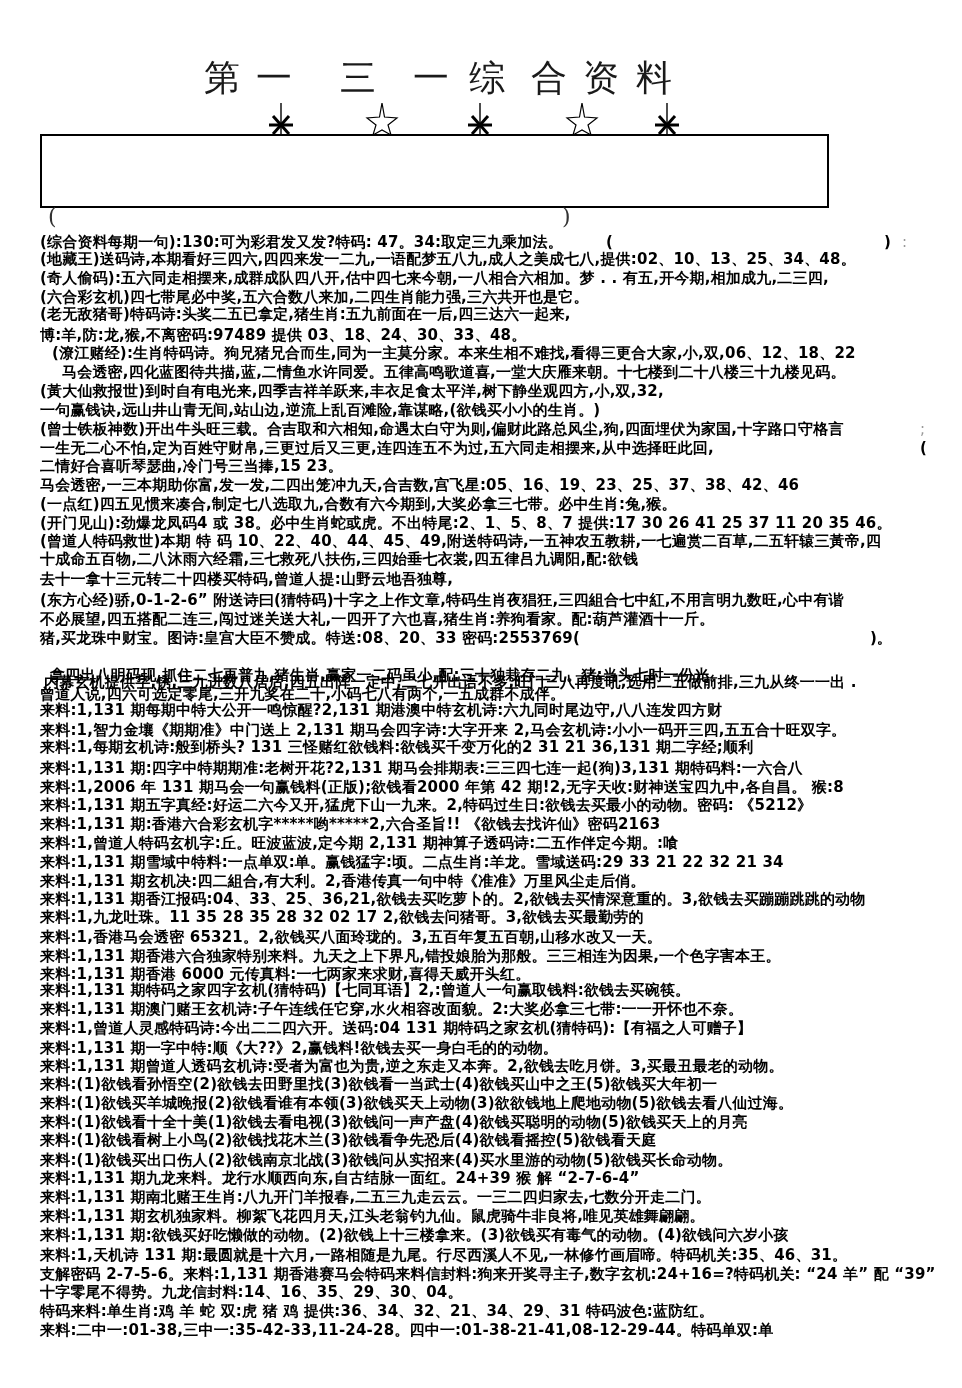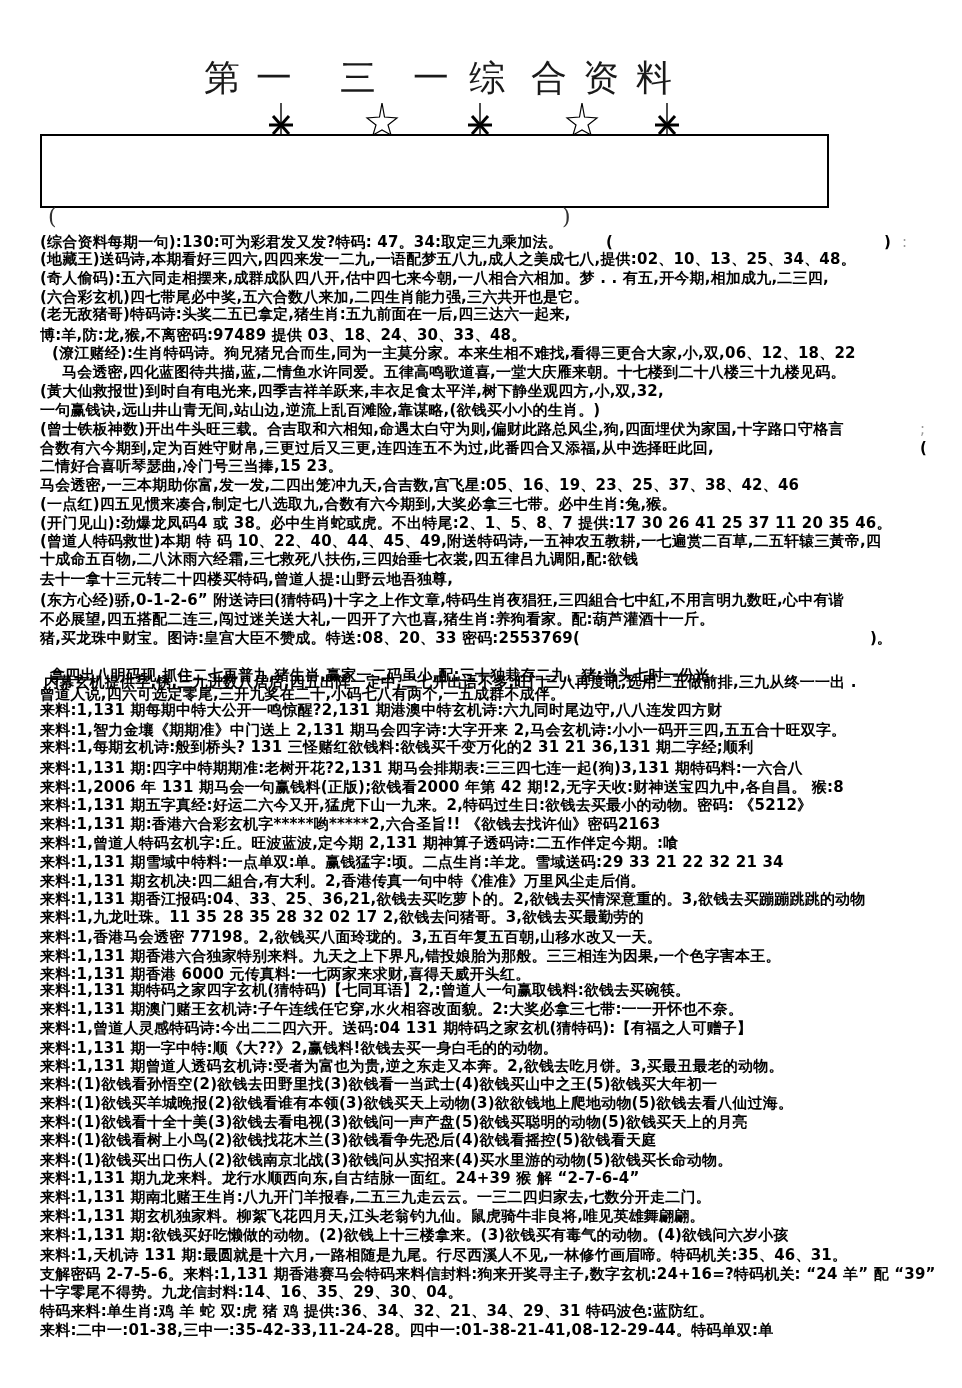--- a/index.html
+++ b/index.html
@@ -71,21 +71,21 @@
   <div class="ln" style="top:269px">(奇人偷码):五六同走相摆来,成群成队四八开,估中四七来今朝,一八相合六相加。梦 . . 有五,开今期,相加成九,二三四,</div>
   <div class="ln" style="top:288px">(六合彩玄机)四七带尾必中奖,五六合数八来加,二四生肖能力强,三六共开也是它。</div>
   <div class="ln" style="top:305px">(老无敌猪哥)特码诗:头奖二五已拿定,猪生肖:五九前面在一后,四三达六一起来,</div>
   <div class="ln" style="top:326px">博:羊,防:龙,猴,不离密码:97489 提供 03、18、24、30、33、48。</div>
   <div class="ln" style="top:344px;left:52px">(潦江赌经):生肖特码诗。狗兄猪兄合而生,同为一主莫分家。本来生相不难找,看得三更合大家,小,双,06、12、18、22</div>
   <div class="ln" style="top:363px;left:62px">马会透密,四化蓝图待共描,蓝,二情鱼水许同爱。五律高鸣歌道喜,一堂大庆雁来朝。十七楼到二十八楼三十九楼见码。</div>
   <div class="ln" style="top:382px">(黃大仙救报世)到时自有电光来,四季吉祥羊跃来,丰衣足食太平洋,树下静坐观四方,小,双,32,</div>
   <div class="ln" style="top:401px">一句赢钱诀,远山井山青无间,站山边,逆流上乱百滩险,靠谋略,(欲钱买小小的生肖。)</div>
   <div class="ln" style="top:420px">(曾士铁板神数)开出牛头旺三载。合吉取和六相知,命遇太白守为则,偏财此路总风尘,狗,四面埋伏为家国,十字路口守格言</div>
   <span class="ex faint" style="left:920px;top:420px">;</span>
-  <div class="ln" style="top:439px">合数有六今期到,定为百姓守财帛,三更过后又三更,连四连五不为过,此番四合又添福,从中选择旺此回,</div>
+  <div class="ln" style="top:439px">一生无二心不怕,定为百姓守财帛,三更过后又三更,连四连五不为过,五六同走相摆来,从中选择旺此回,</div>
   <span class="ex" style="left:920px;top:439px">(</span>
   <div class="ln" style="top:457px">二情好合喜听琴瑟曲,冷门号三当捧,15 23。</div>
   <div class="ln" style="top:476px">马会透密,一三本期助你富,发一发,二四出笼冲九天,合吉数,宫飞星:05、16、19、23、25、37、38、42、46</div>
   <div class="ln" style="top:495px">(一点红)四五见惯来凑合,制定七八选取九,合数有六今期到,大奖必拿三七带。必中生肖:兔,猴。</div>
   <div class="ln" style="top:514px">(开门见山):劲爆龙凤码4 或 38。必中生肖蛇或虎。不出特尾:2、1、5、8、7 提供:17 30 26 41 25 37 11 20 35 46。</div>
   <div class="ln" style="top:532px">(曾道人特码救世)本期 特 码 10、22、40、44、45、49,附送特码诗,一五神农五教耕,一七遍赏二百草,二五轩辕三黃帝,四</div>
   <div class="ln" style="top:550px">十成命五百物,二八沐雨六经霜,三七救死八扶伤,三四始垂七衣裳,四五律吕九调阳,配:欲钱</div>
   <div class="ln" style="top:570px">去十一拿十三元转二十四楼买特码,曾道人提:山野云地吾独尊,</div>
   <div class="ln" style="top:591px">(东方心经)骄,0-1-2-6” 附送诗曰(猜特码)十字之上作文章,特码生肖夜猖狂,三四組合七中紅,不用言明九数旺,心中有谐</div>
   <div class="ln" style="top:610px">不必展望,四五搭配二连三,闯过迷关送大礼,一四开了六也喜,猪生肖:养狗看家。配:葫芦灌酒十一斤。</div>
@@ -99,31 +99,31 @@
   <div class="ln" style="top:738px">来料:1,每期玄机诗:般到桥头? 131 三怪赌红欲钱料:欲钱买千变万化的2 31 21  36,131 期二字经;顺利</div>
   <div class="ln" style="top:759px">来料:1,131 期:四字中特期期准:老树开花?2,131 期马会排期表:三三四七连一起(狗)3,131 期特码料:一六合八</div>
   <div class="ln" style="top:778px">来料:1,2006 年 131 期马会一句赢钱料(正版);欲钱看2000 年第 42 期!2,无字天收:财神送宝四九中,各自昌。   猴:8</div>
   <div class="ln" style="top:796px">来料:1,131 期五字真经:好运二六今又开,猛虎下山一九来。2,特码过生日:欲钱去买最小的动物。密码: 《5212》</div>
   <div class="ln" style="top:815px">来料:1,131 期:香港六合彩玄机字*****哟*****2,六合圣旨!! 《欲钱去找许仙》密码2163</div>
   <div class="ln" style="top:834px">来料:1,曾道人特码玄机字:丘。旺波蓝波,定今期 2,131 期神算子透码诗:二五作伴定今期。:喰</div>
   <div class="ln" style="top:853px">来料:1,131 期雪域中特料:一点单双:单。赢钱猛字:顷。二点生肖:羊龙。雪域送码:29 33 21  22 32 21 34</div>
   <div class="ln" style="top:872px">来料:1,131 期玄机决:四二組合,有大利。2,香港传真一句中特《准准》万里风尘走后俏。</div>
   <div class="ln" style="top:890px">来料:1,131 期香江报码:04、33、25、36,21,欲钱去买吃萝卜的。2,欲钱去买情深意重的。3,欲钱去买蹦蹦跳跳的动物</div>
   <div class="ln" style="top:908px">来料:1,九龙吐珠。11 35 28 35 28 32 02 17  2,欲钱去问猪哥。3,欲钱去买最勤劳的</div>
-  <div class="ln" style="top:928px">来料:1,香港马会透密 77198。2,欲钱买八面玲珑的。3,五百年复五百朝,山移水改又一天。</div>
+  <div class="ln" style="top:928px">来料:1,香港马会透密 65321。2,欲钱买八面玲珑的。3,五百年复五百朝,山移水改又一天。</div>
   <div class="ln" style="top:947px">来料:1,131 期香港六合独家特别来料。九天之上下界凡,错投娘胎为那般。三三相连为因果,一个色字害本王。</div>
   <div class="ln" style="top:965px">来料:1,131 期香港 6000 元传真料:一七两家来求财,喜得天威开头红。</div>
   <div class="ln" style="top:981px">来料:1,131 期特码之家四字玄机(猜特码)【七同耳语】2,:曾道人一句赢取钱料:欲钱去买碗筷。</div>
   <div class="ln" style="top:1000px">来料:1,131 期澳门赌王玄机诗:子午连线任它穿,水火相容改面貌。2:大奖必拿三七带:一一开怀也不奈。</div>
   <div class="ln" style="top:1019px">来料:1,曾道人灵感特码诗:今出二二四六开。送码:04   131 期特码之家玄机(猜特码):【有福之人可赠子】</div>
   <div class="ln" style="top:1039px">来料:1,131 期一字中特:顺《大??》2,赢钱料!欲钱去买一身白毛的的动物。</div>
   <div class="ln" style="top:1057px">来料:1,131 期曾道人透码玄机诗:受者为富也为贵,逆之东走又本奔。2,欲钱去吃月饼。3,买最丑最老的动物。</div>
   <div class="ln" style="top:1075px">来料:(1)欲钱看孙悟空(2)欲钱去田野里找(3)欲钱看一当武士(4)欲钱买山中之王(5)欲钱买大年初一</div>
   <div class="ln" style="top:1094px">来料:(1)欲钱买羊城晚报(2)欲钱看谁有本领(3)欲钱买天上动物(3)欲欲钱地上爬地动物(5)欲钱去看八仙过海。</div>
-  <div class="ln" style="top:1113px">来料:(1)欲钱看十全十美(3)欲钱去看电视(3)欲钱问一声产盘(5)欲钱买聪明的动物(5)欲钱买天上的月亮</div>
+  <div class="ln" style="top:1113px">来料:(1)欲钱看十全十美(1)欲钱去看电视(3)欲钱问一声产盘(4)欲钱买聪明的动物(5)欲钱买天上的月亮</div>
   <div class="ln" style="top:1131px">来料:(1)欲钱看树上小鸟(2)欲钱找花木兰(3)欲钱看争先恐后(4)欲钱看摇控(5)欲钱看天庭</div>
   <div class="ln" style="top:1151px">来料:(1)欲钱买出口伤人(2)欲钱南京北战(3)欲钱问从实招来(4)买水里游的动物(5)欲钱买长命动物。</div>
   <div class="ln" style="top:1169px">来料:1,131 期九龙来料。龙行水顺西向东,自古结脉一面红。24+39 猴 解 “2-7-6-4”</div>
   <div class="ln" style="top:1188px">来料:1,131 期南北赌王生肖:八九开门羊报春,二五三九走云云。一三二四归家去,七数分开走二门。</div>
   <div class="ln" style="top:1207px">来料:1,131 期玄机独家料。柳絮飞花四月天,江头老翁钓九仙。鼠虎骑牛非良将,唯见英雄舞翩翩。</div>
   <div class="ln" style="top:1226px">来料:1,131 期:欲钱买好吃懒做的动物。(2)欲钱上十三楼拿来。(3)欲钱买有毒气的动物。(4)欲钱问六岁小孩</div>
   <div class="ln" style="top:1246px">来料:1,天机诗 131 期:最圆就是十六月,一路相随是九尾。行尽西溪人不见,一林修竹画眉啼。特码机关:35、46、31。</div>
   <div class="ln" style="top:1265px">支解密码 2-7-5-6。来料:1,131 期香港赛马会特码来料信封料:狗来开奖寻主子,数字玄机:24+16=?特码机关: “24 羊” 配 “39”</div>
   <div class="ln" style="top:1283px">十字零尾不得势。九龙信封料:14、16、35、29、30、04。</div>
   <div class="ln" style="top:1302px">特码来料:单生肖:鸡 羊 蛇  双:虎  猪  鸡  提供:36、34、32、21、34、29、31 特码波色:蓝防红。</div>

